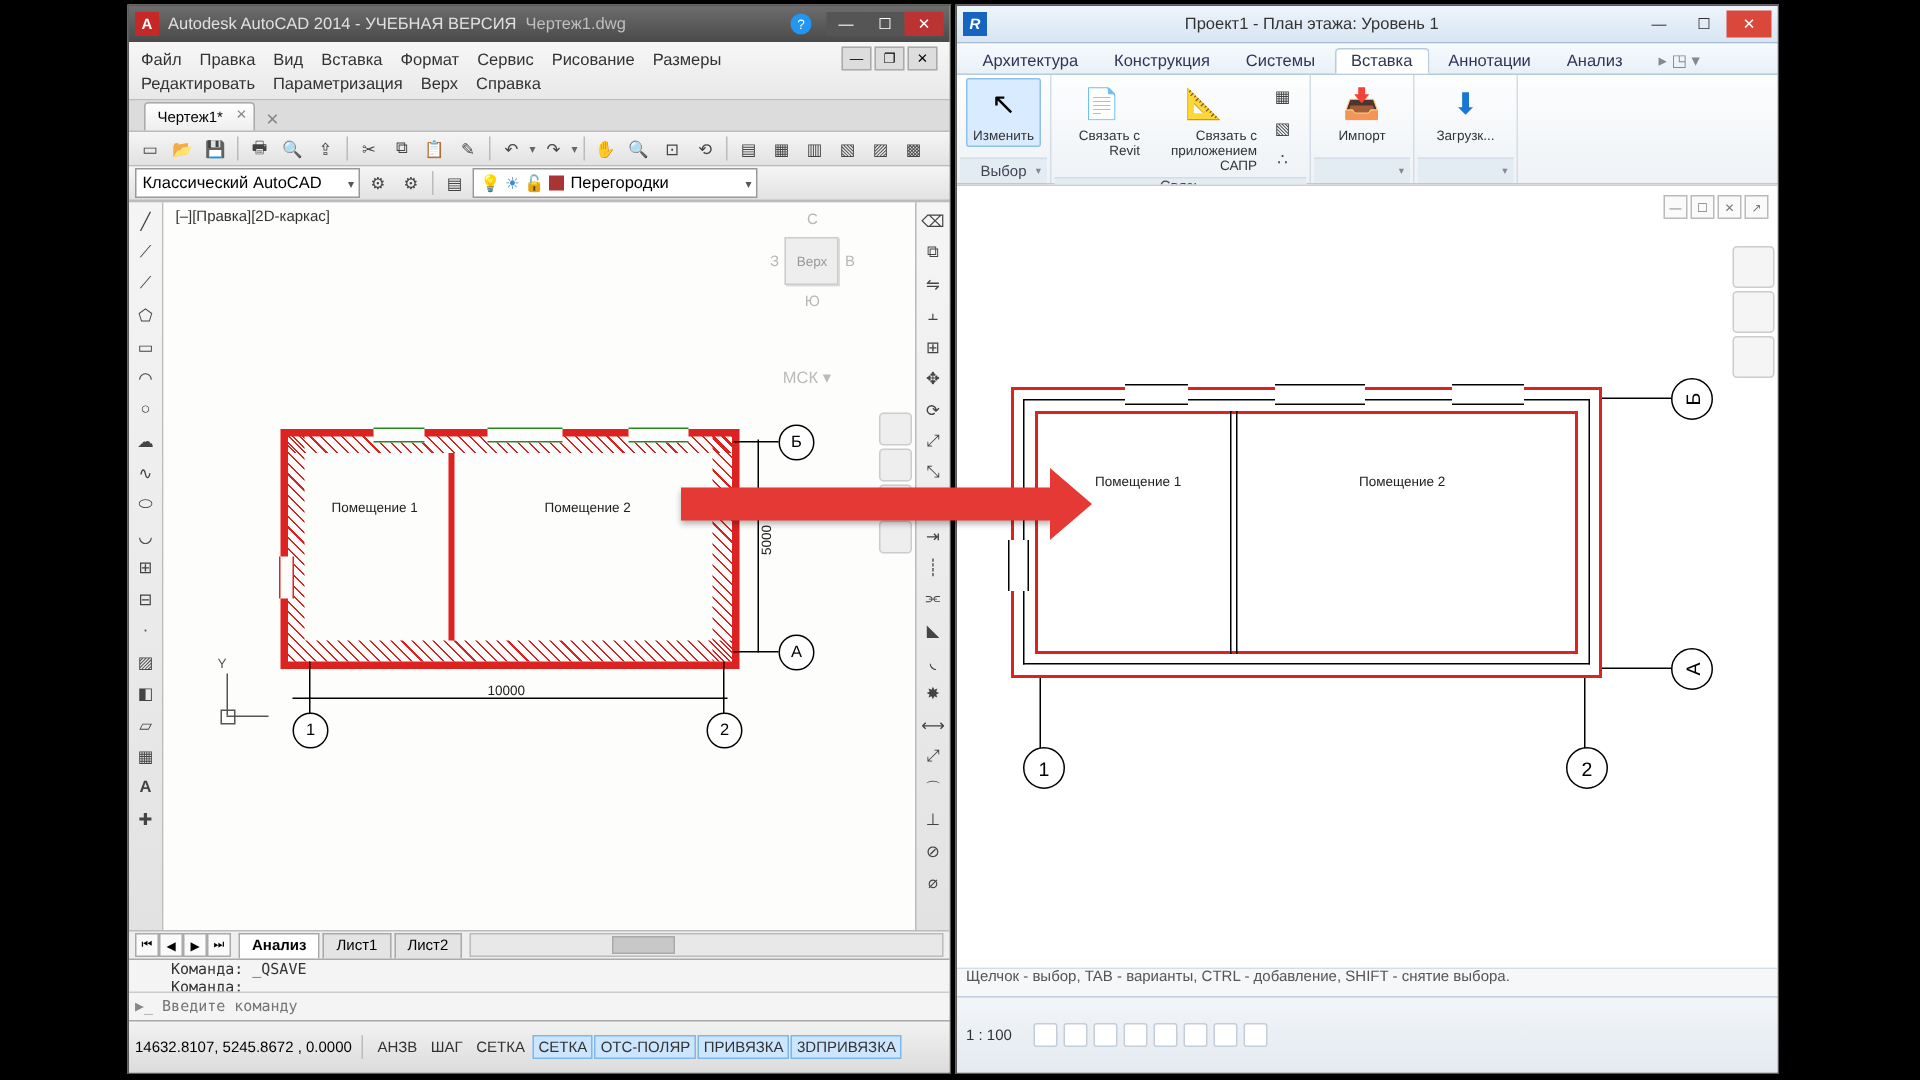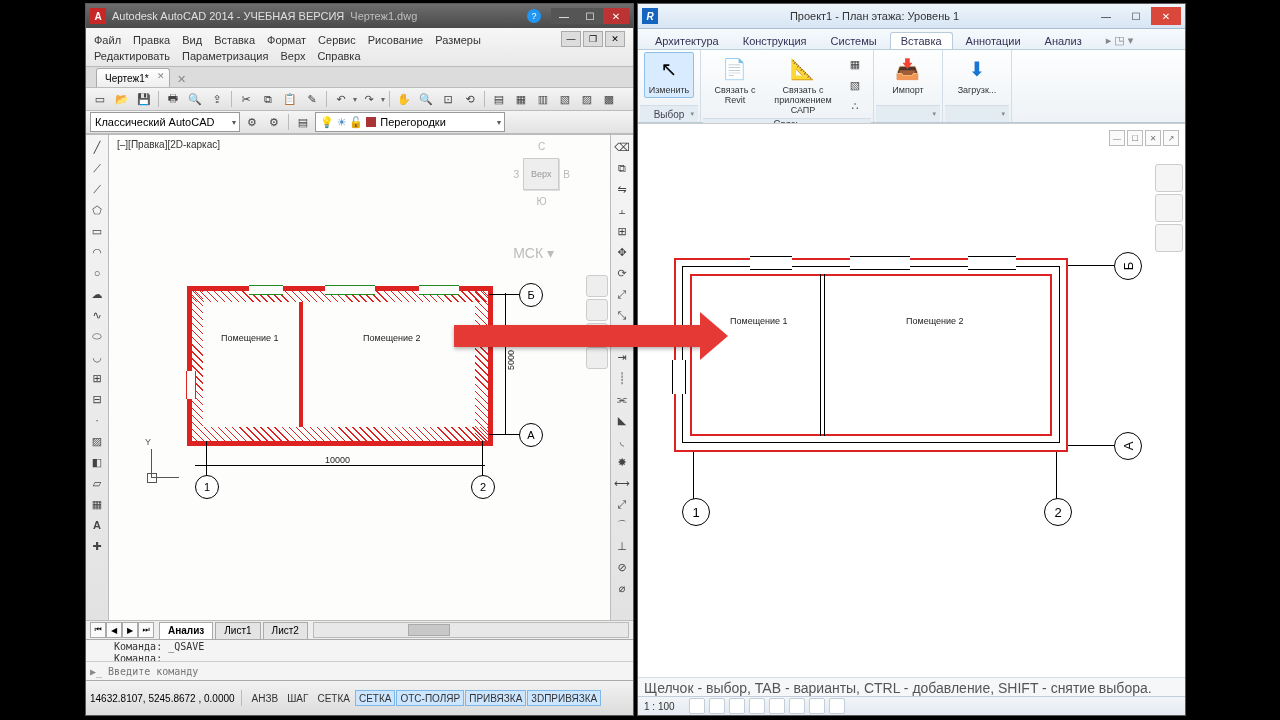--- a/index.html
+++ b/index.html
@@ -43,21 +43,21 @@
   .a-sheet-nav{display:flex;gap:0;margin:0 4px}
   .a-sheet-nav div{width:14px;height:14px;border:1px solid #aaa;background:#fafafa;display:flex;align-items:center;justify-content:center;font-size:8px;cursor:pointer}
   .a-sheet{padding:0 8px;height:16px;border:1px solid #aaa;border-bottom:none;background:#fff;display:flex;align-items:center;margin:0 1px;cursor:pointer}
   .a-sheet.active{background:#fff;font-weight:bold}
   .a-sheet.inactive{background:#e4e4e4}
   .a-scrollh{flex:1;height:14px;margin:0 4px;background:#e8e8e8;border:1px solid #bbb;position:relative}
   .a-scrollh::before{content:"";position:absolute;left:30%;top:1px;width:40px;height:10px;background:#c8c8c8;border:1px solid #aaa}
   
   .a-viewcube{position:absolute;right:40px;top:6px;text-align:center;color:#b8b8b8;font-size:10px;user-select:none}
   .a-viewcube .top{width:34px;height:30px;margin:6px auto;background:#eee;border:1px solid #ccc;display:flex;align-items:center;justify-content:center;color:#999;font-size:9px;box-shadow:1px 1px 0 #ddd}
-  .wcs{position:absolute;right:56px;top:110px;font-size:14px;color:#bbb}
+  .wcs{position:absolute;right:56px;top:110px;font-size:11px;color:#bbb}
   .a-nav{position:absolute;right:4px;top:140px;width:20px;display:flex;flex-direction:column;gap:2px}
   .a-nav div{width:20px;height:20px;background:#eee;border:1px solid #ccc;border-radius:3px}
   
   .plan-outer{position:absolute;border:5px solid #d22}
   .hatch{position:absolute;background:repeating-linear-gradient(45deg,#d22 0,#d22 1px,transparent 1px,transparent 5px)}
   .dim-text{position:absolute;font-size:9px;color:#222}
   .grid-bubble{position:absolute;width:22px;height:22px;border:1px solid #000;border-radius:50%;background:#fff;display:flex;align-items:center;justify-content:center;font-size:11px}
   .grid-line{position:absolute;background:#000}
   
   .big-arrow{position:absolute;height:22px;background:#e53935;box-shadow:0 2px 4px rgba(0,0,0,.3)}
@@ -73,28 +73,28 @@
   .r-tab.active{background:#fff;border-color:#b9cad9}
   .r-tab.dim{color:#888}
   .r-ribbon{height:72px;background:linear-gradient(#fdfefe,#eef2f6);display:flex;border-bottom:1px solid #b9cad9}
   .r-panel{display:flex;flex-direction:column;border-right:1px solid #d4dde6;padding:2px 2px 0}
   .r-panel-body{flex:1;display:flex;align-items:flex-start;gap:2px;padding:0 4px}
   .r-panel-cap{height:16px;background:#e4ecf3;display:flex;align-items:center;justify-content:center;font-size:10px;color:#445;border-top:1px solid #d4dde6;position:relative}
   .r-panel-cap.dd::after{content:"▾";position:absolute;right:4px;font-size:7px;color:#888}
   .r-bigbtn{width:50px;display:flex;flex-direction:column;align-items:center;gap:2px;cursor:pointer;padding:2px;border:1px solid transparent;border-radius:2px}
   .r-bigbtn.sel{background:#d9ecff;border-color:#8fc0ea}
   .r-bigbtn .ic{width:30px;height:28px;display:flex;align-items:center;justify-content:center;font-size:20px}
-  .r-bigbtn .lb{font-size:9px;text-align:center;line-height:10px;color:#333}
+  .r-bigbtn .lb{font-size:9px;text-align:right;line-height:10px;color:#333}
   .r-canvas{flex:1;position:relative;background:#fff;overflow:hidden;border-top:1px solid #ccc}
   .r-view-ctrl{position:absolute;right:6px;top:6px;display:flex;gap:2px}
   .r-view-ctrl div{width:14px;height:14px;border:1px solid #bbb;background:#fafafa;font-size:8px;display:flex;align-items:center;justify-content:center;color:#777;cursor:pointer}
   .r-navbar{position:absolute;right:4px;top:40px;width:26px;display:flex;flex-direction:column;gap:2px}
   .r-navbar div{width:26px;height:26px;border:1px solid #ccc;background:#f5f5f5;border-radius:3px}
-  .r-status{height:18px;background:linear-gradient(#f2f5f8,#e4eaf0);border-top:1px solid #c3ceda;display:flex;align-items:center;padding:0 6px;font-size:10px;color:#333;gap:8px}
-  .r-hint{height:18px;background:#f5f7f9;border-top:1px solid #d4dde6;display:flex;align-items:flex-end;padding:0 6px;font-size:14px;color:#555}
+  .r-status{height:18px;background:linear-gradient(#f2f5f8,#e4eaf0);border-top:1px solid #c3ceda;display:flex;align-items:center;padding:16px 6px;font-size:10px;color:#333;gap:8px}
+  .r-hint{height:18px;background:#f5f7f9;border-top:1px solid #d4dde6;display:flex;align-items:flex-start;padding:0 6px;font-size:10px;color:#555}
   .r-sb-icons{display:flex;gap:4px;margin-left:6px}
   .r-sb-icons div{width:14px;height:14px;border:1px solid #c3ceda;background:#fff;border-radius:2px}
   .thinline{position:absolute;background:#000}
   .redline{position:absolute;background:#d22}
 </style>
 </head>
 <body>
 
 <div class="stage">
 

